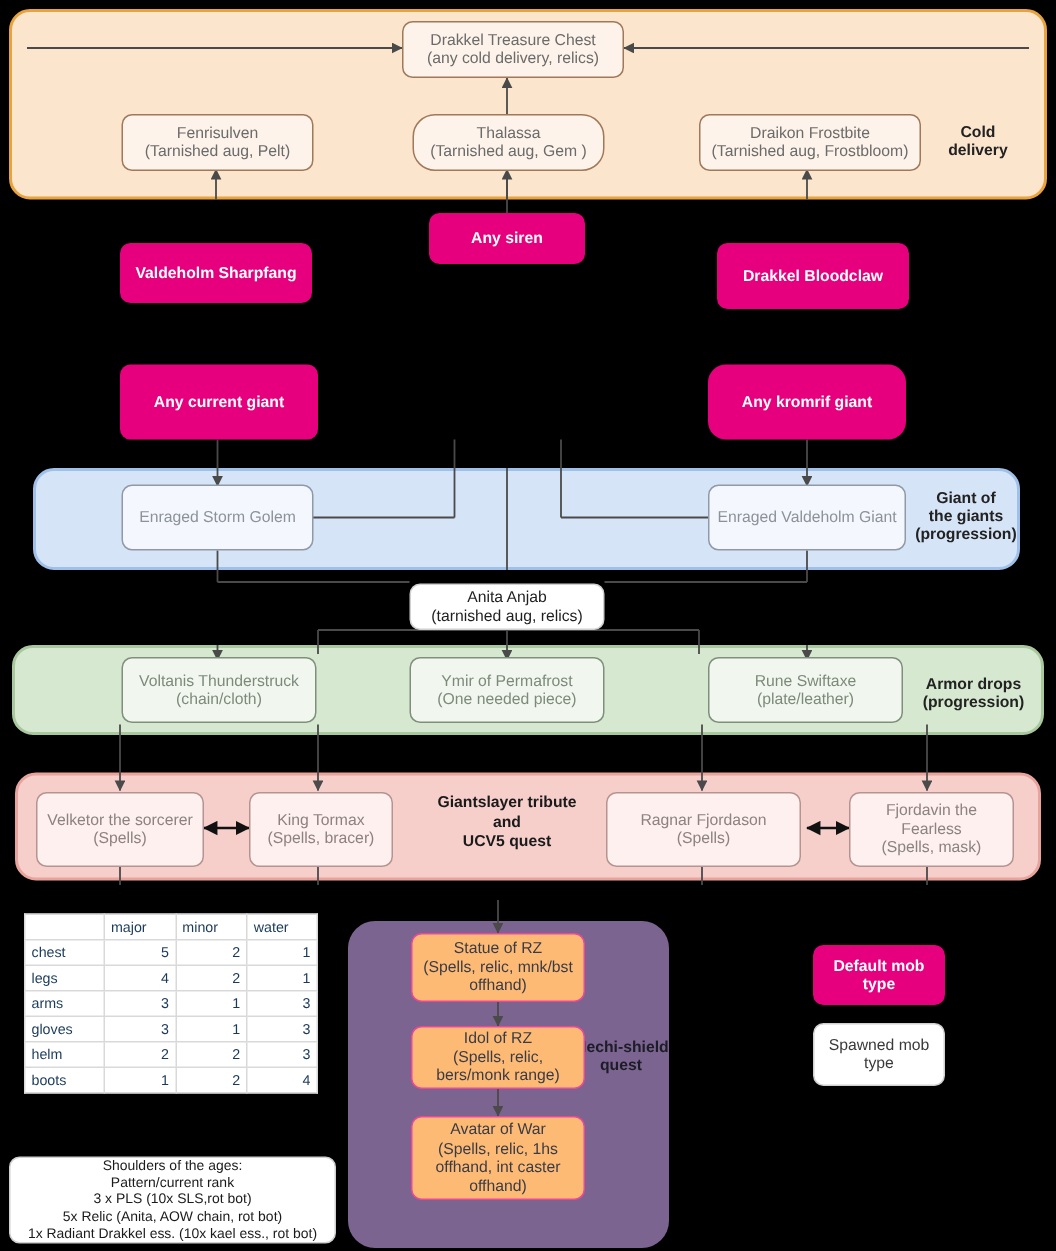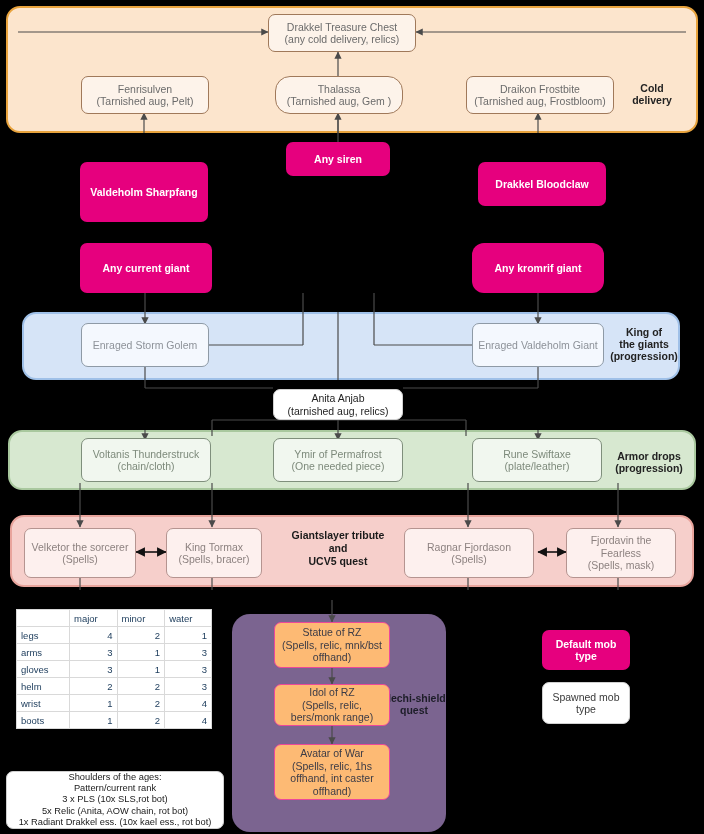--- a/index.html
+++ b/index.html
@@ -202,21 +202,21 @@
 
     <g stroke="#111111" stroke-width="1.6" fill="none">
       <line x1="136" y1="552" x2="166" y2="552" marker-end="url(#arrHeadB)" marker-start="url(#arrTailB)"></line>
       <line x1="538" y1="552" x2="566" y2="552" marker-end="url(#arrHeadB)" marker-start="url(#arrTailB)"></line>
     </g>
   </svg>
 
   <div class="band-label" style="left:620px; top:82px; width:64px; white-space:pre-line;">Cold
 delivery</div>
 
-  <div class="band-label" style="left:608px; top:326px; width:72px; white-space:pre-line;">King of
+  <div class="band-label" style="left:608px; top:326px; width:72px; white-space:pre-line;">Giant of
 the giants
 (progression)</div>
 
   <div class="band-label" style="left:604px; top:450px; width:90px; white-space:pre-line;">Armor drops
 (progression)</div>
 
   <div class="plain-label" style="left:274px; top:529px; width:128px;">Giantslayer tribute
 and
 UCV5 quest</div>
 
@@ -230,21 +230,21 @@
 (Tarnished aug, Pelt)</div>
 
   <div class="node spawn-orange" style="left:275px; top:76px; width:128px; height:38px;border-radius:15px;">Thalassa
 (Tarnished aug, Gem )</div>
 
   <div class="node spawn-orange" style="left:466px; top:76px; width:148px; height:38px;">Draikon Frostbite
 (Tarnished aug, Frostbloom)</div>
 
   <div class="node magenta" style="left:286px; top:142px; width:104px; height:34px;">Any siren</div>
 
-  <div class="node magenta" style="left:80px; top:162px; width:128px; height:60px;">Valdeholm Sharpfang</div>
+  <div class="node magenta" style="left:80px; top:162px; width:128px; height:40px;">Valdeholm Sharpfang</div>
 
   <div class="node magenta" style="left:478px; top:162px; width:128px; height:44px;">Drakkel Bloodclaw</div>
 
   <div class="node magenta" style="left:80px; top:243px; width:132px; height:50px;">Any current giant</div>
 
 
   <div class="node magenta" style="left:472px; top:243px; width:132px; height:50px;border-radius:12px;">Any kromrif giant</div>
 
   <div class="node spawn-blue" style="left:81px; top:323px; width:128px; height:44px;">Enraged Storm Golem</div>
 
@@ -297,20 +297,26 @@
     <thead>
       <tr>
         <th></th>
         <th>major</th>
         <th>minor</th>
         <th>water</th>
       </tr>
     </thead>
     <tbody id="stats-body">
         <tr>
+          <td class="rowhead">chest</td>
+          <td class="num">5</td>
+          <td class="num">2</td>
+          <td class="num">1</td>
+        </tr>
+        <tr>
           <td class="rowhead">legs</td>
           <td class="num">4</td>
           <td class="num">2</td>
           <td class="num">1</td>
         </tr>
         <tr>
           <td class="rowhead">arms</td>
           <td class="num">3</td>
           <td class="num">1</td>
           <td class="num">3</td>
@@ -319,26 +325,20 @@
           <td class="rowhead">gloves</td>
           <td class="num">3</td>
           <td class="num">1</td>
           <td class="num">3</td>
         </tr>
         <tr>
           <td class="rowhead">helm</td>
           <td class="num">2</td>
           <td class="num">2</td>
           <td class="num">3</td>
-        </tr>
-        <tr>
-          <td class="rowhead">wrist</td>
-          <td class="num">1</td>
-          <td class="num">2</td>
-          <td class="num">4</td>
         </tr>
         <tr>
           <td class="rowhead">boots</td>
           <td class="num">1</td>
           <td class="num">2</td>
           <td class="num">4</td>
         </tr>
       </tbody>
   </table>
 

